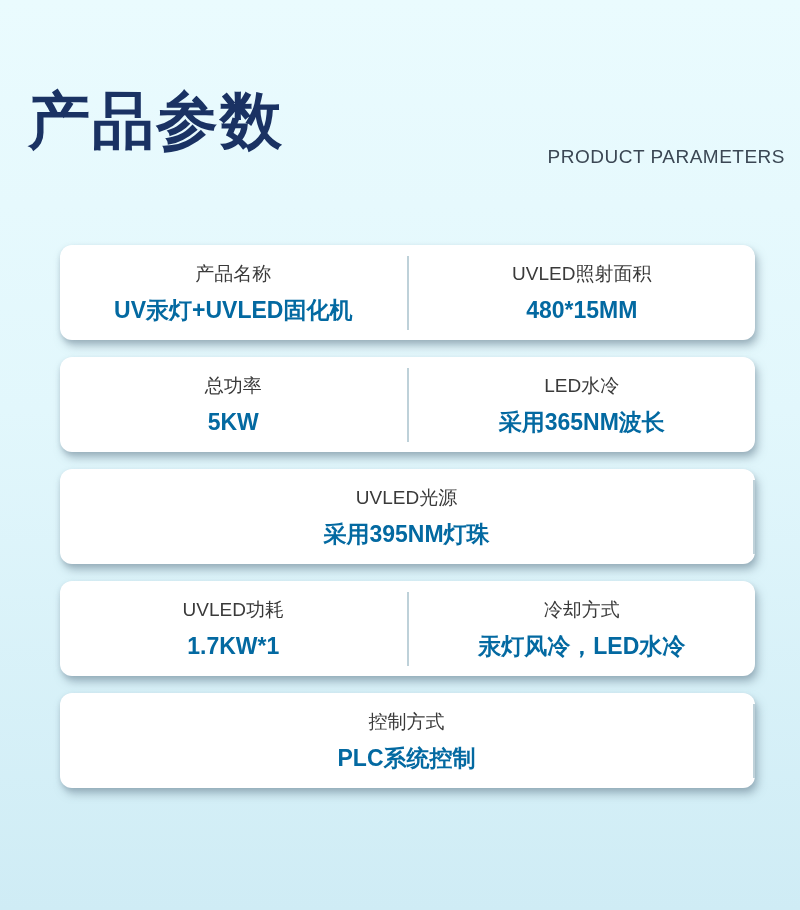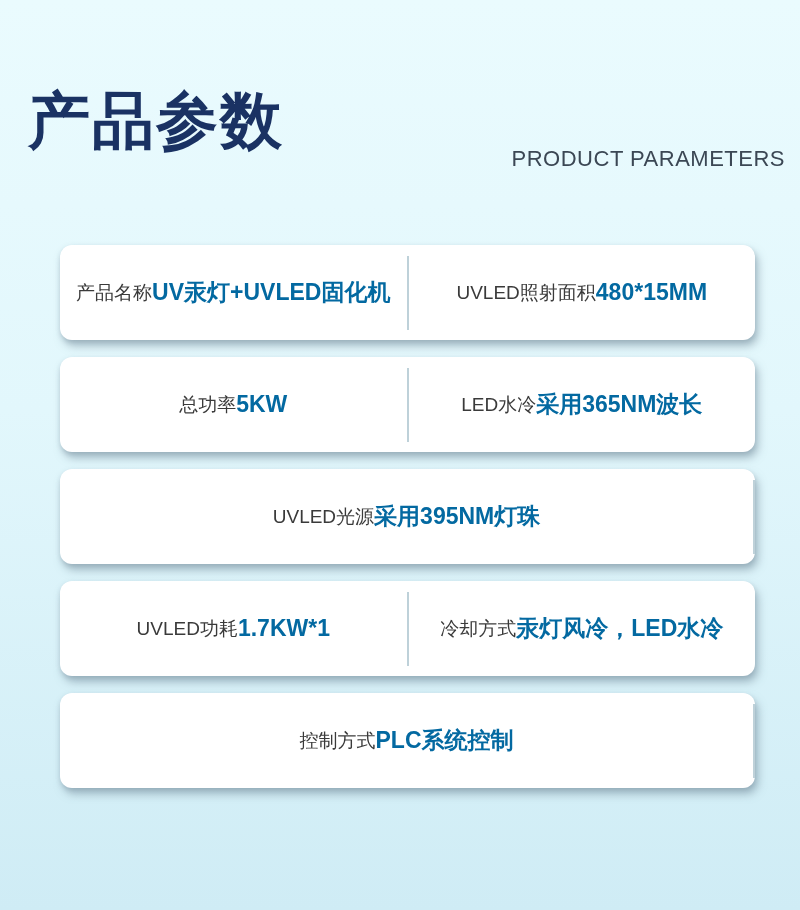--- a/index.html
+++ b/index.html
@@ -27,21 +27,21 @@
     font-size: 62px;
     font-weight: 700;
     letter-spacing: 2px;
     color: #1a3263;
     line-height: 1.2;
   }
   .page-subtitle {
     position: absolute;
     right: 15px;
     top: 146px;
-    font-size: 22px;
+    font-size: 19px;
     font-weight: 300;
     letter-spacing: 0.5px;
     color: #3b4754;
     white-space: nowrap;
   }
 
   
   .cards {
     position: absolute;
     left: 60px;
@@ -55,21 +55,21 @@
     background: #ffffff;
     border-radius: 12px;
     margin-bottom: 17px;
     box-shadow: 3px 6px 8px rgba(105, 130, 145, 0.5),
                 0 2px 4px rgba(120, 145, 160, 0.25);
     position: relative;
   }
   .spec-cell {
     flex: 1 1 50%;
     display: flex;
-    flex-direction: row;
+    flex-direction: column;
     align-items: center;
     justify-content: center;
     row-gap: 16px;
     padding: 4px 10px;
     text-align: center;
   }
   .spec-divider {
     width: 2px;
     background: #bed1d9;
     align-self: center;

